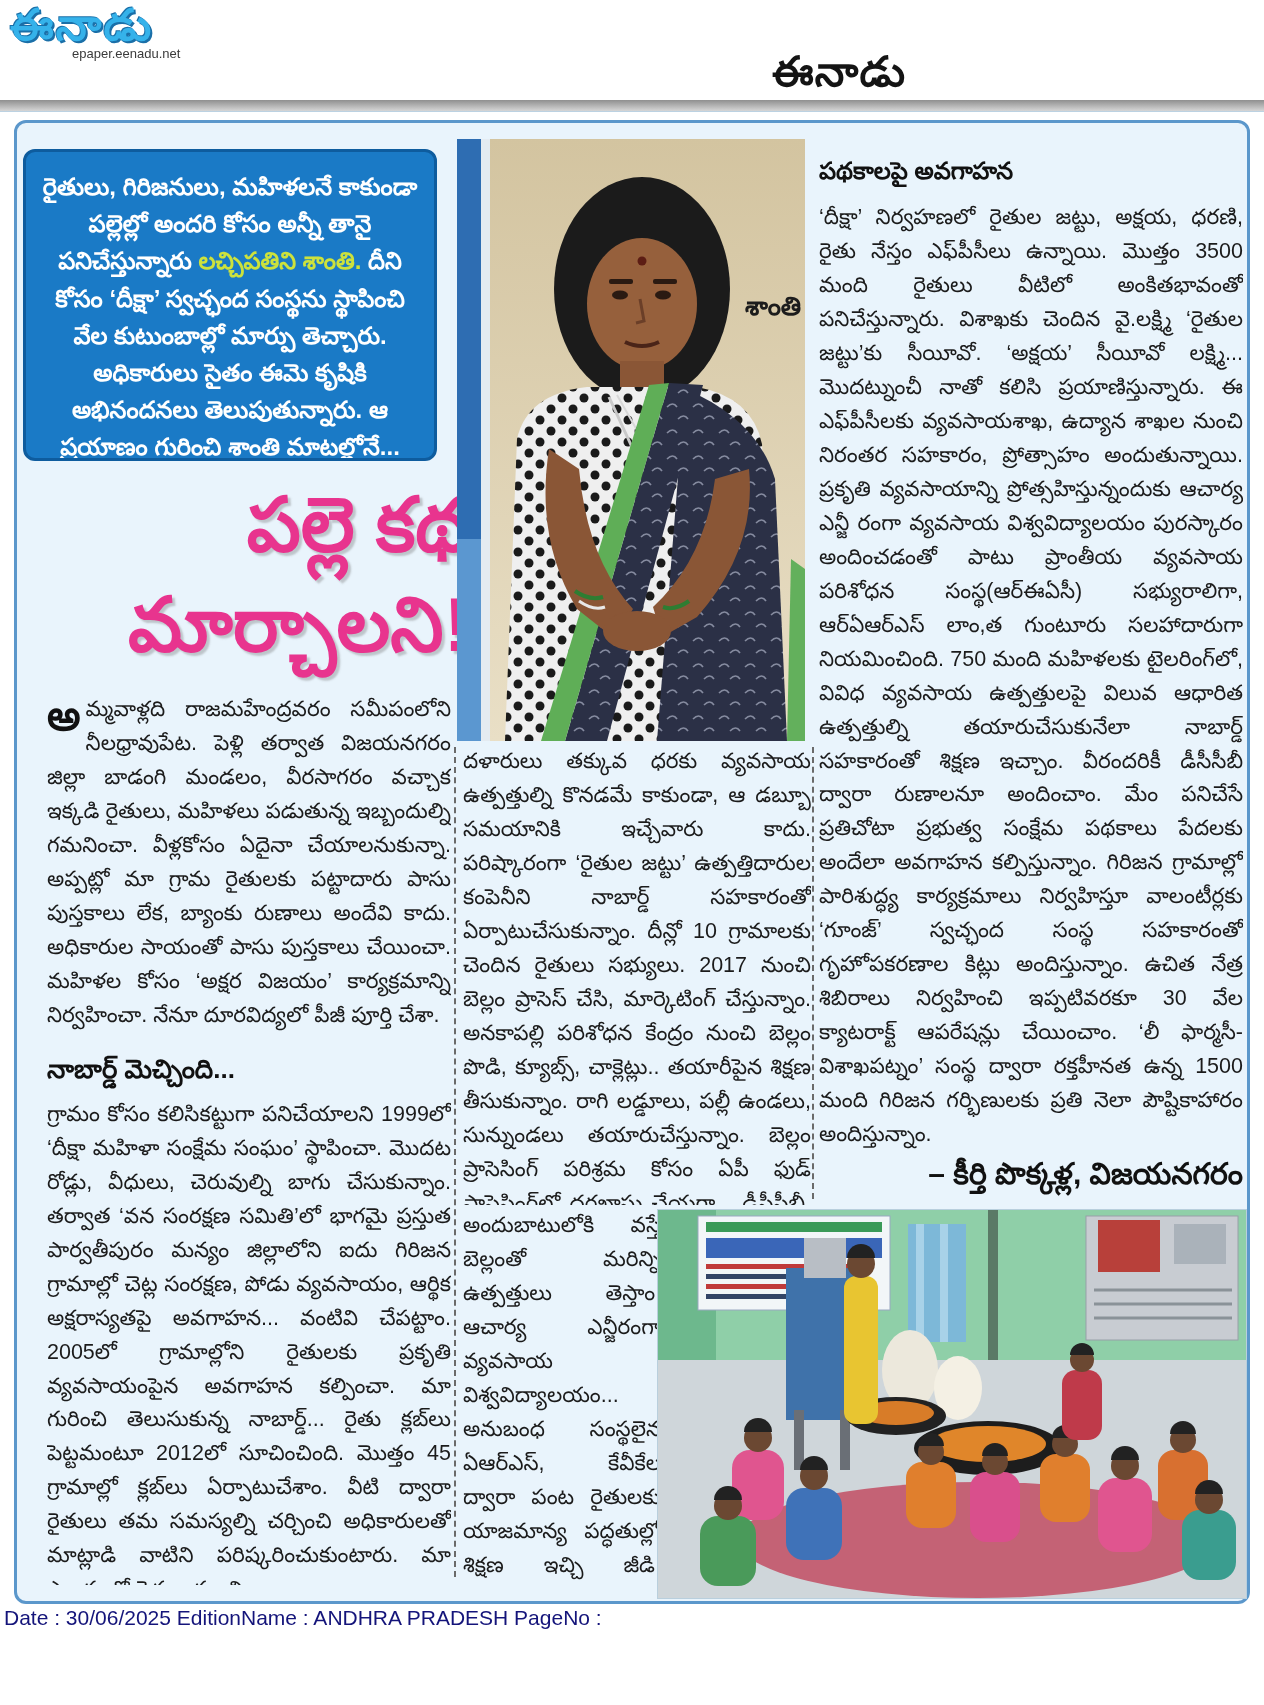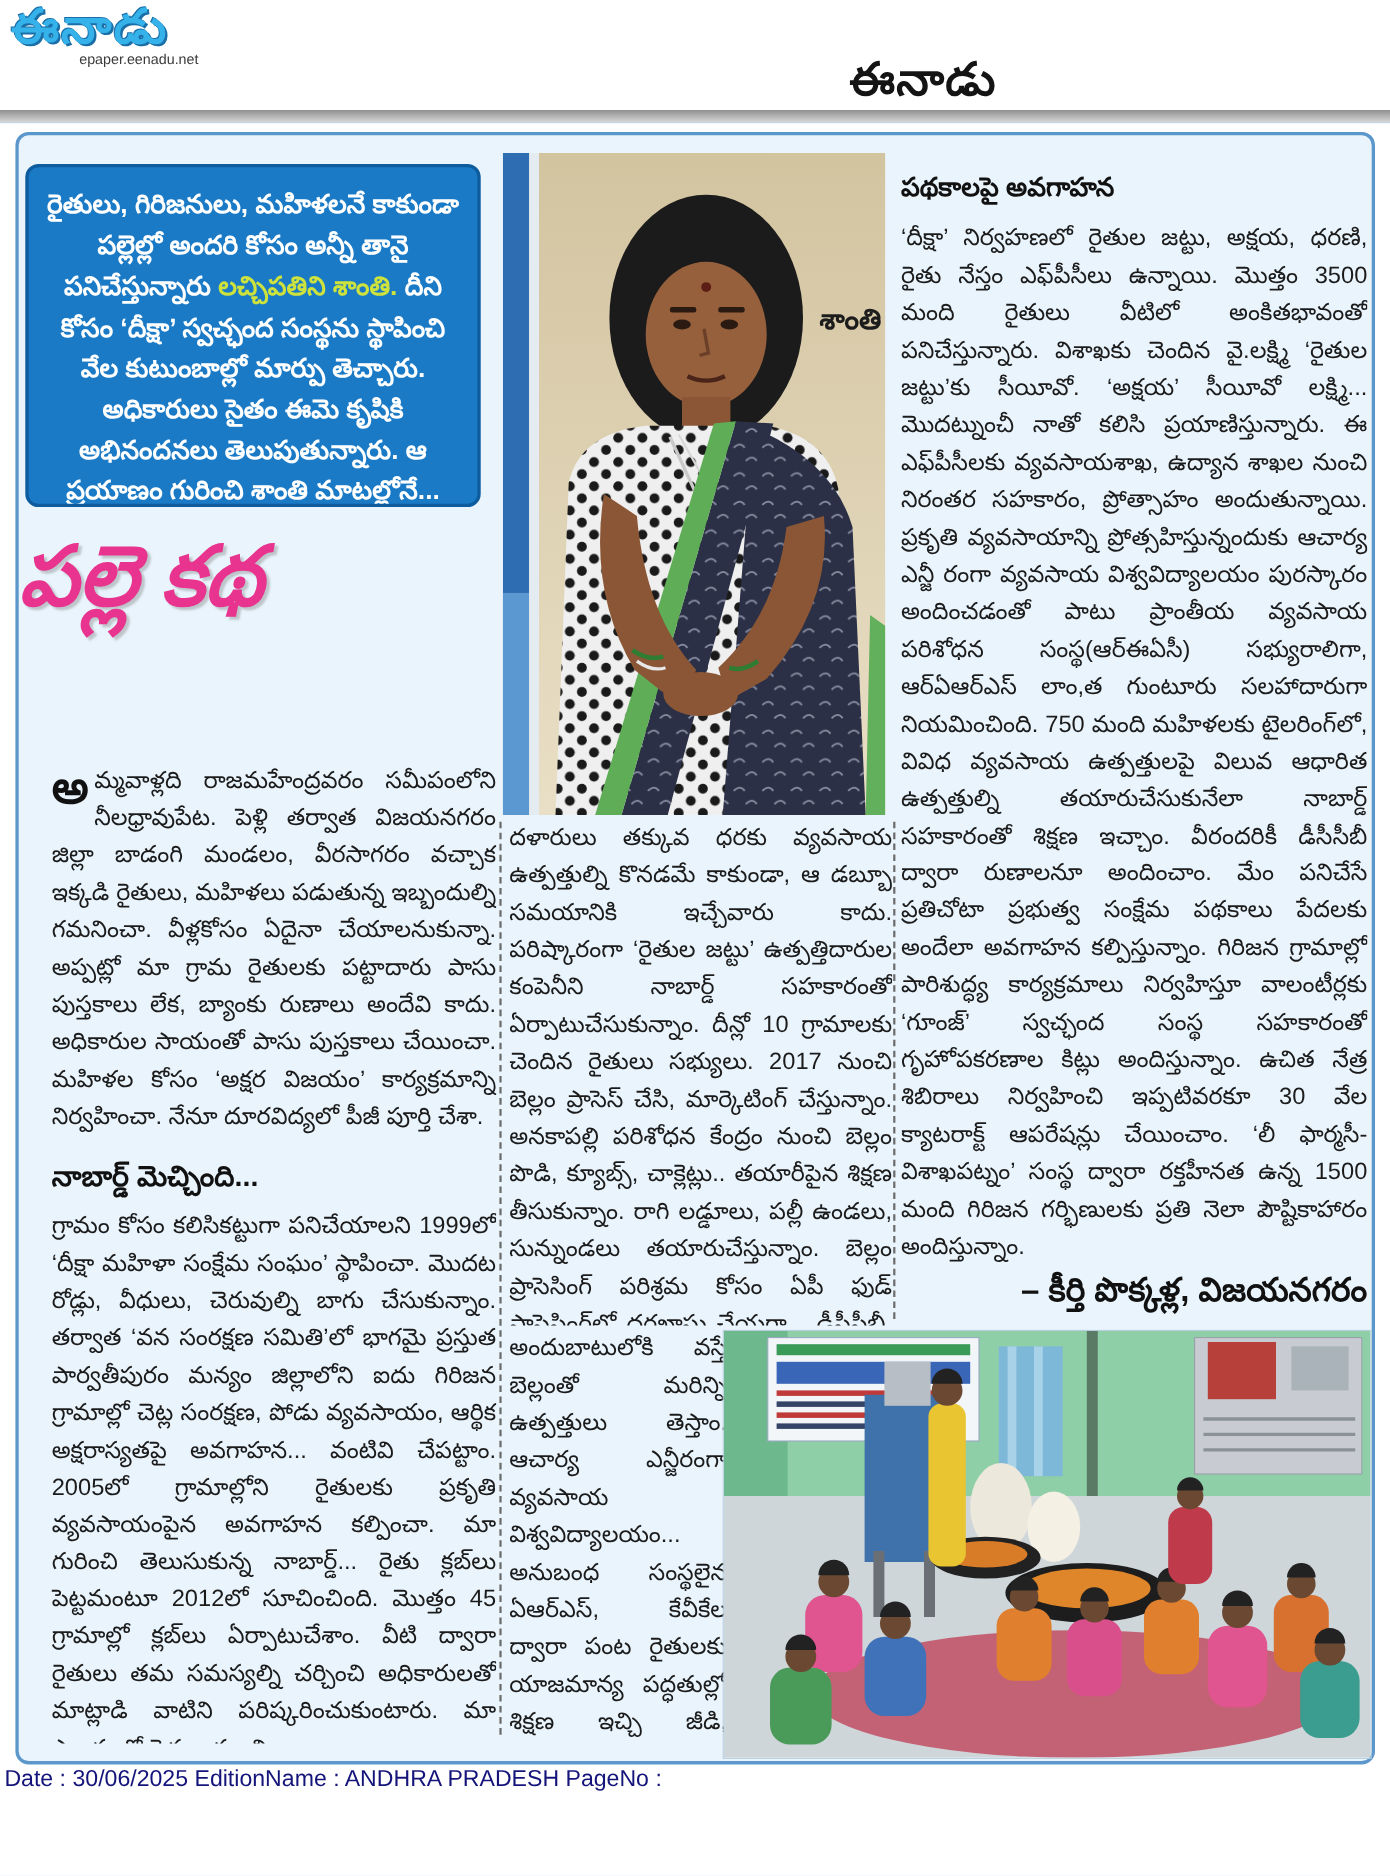--- a/index.html
+++ b/index.html
@@ -20,28 +20,28 @@
         background:#e9f4fc;border:3px solid #5b97cb;border-radius:12px;}
 
   
   .introbox{position:absolute;left:6px;top:26px;width:414px;height:312px;
             background:#1a7ac6;border:3px solid #0e5c9e;border-radius:12px;
             color:#ffffff;font-weight:bold;font-size:24px;line-height:1.55;
             text-align:center;padding:16px 10px;box-sizing:border-box;overflow:hidden;}
   .introbox .hl{color:#cde23c;}
 
   
-  .headline{position:absolute;left:0;top:352px;width:452px;text-align:left;
+  .headline{position:absolute;left:0;top:352px;width:452px;text-align:right;
             font-size:76px;font-weight:bold;color:#e8348e;line-height:1.32;
-            text-shadow:3px 3px 2px rgba(110,110,110,.35);font-style:italic;}
+            text-shadow:3px 3px 2px rgba(110,110,110,.35);}
 
   
   .portrait{position:absolute;left:440px;top:16px;width:348px;height:602px;overflow:hidden;}
   .portrait svg{display:block;}
-  .portrait-caption{position:absolute;left:288px;top:136px;font-size:26px;font-weight:bold;color:#1c1c1c;}
+  .portrait-caption{position:absolute;left:288px;top:152px;font-size:26px;font-weight:bold;color:#1c1c1c;}
 
   
   .right-col{position:absolute;left:802px;top:34px;width:424px;height:1048px;overflow:hidden;}
   .right-col h2{margin:0 0 10px 0;font-size:24px;font-weight:bold;color:#111;}
   .col-text{font-size:21.5px;line-height:1.58;text-align:justify;color:#1b1b1b;}
   .byline{position:absolute;left:802px;top:1034px;width:424px;text-align:right;
           font-weight:bold;font-size:30px;color:#111;}
 
   
   .left-col{position:absolute;left:30px;top:570px;width:404px;height:892px;overflow:hidden;}
@@ -73,20 +73,21 @@
   <div class="graybar"></div>
 
   <div class="clip">
 
     <div class="introbox">
       <span>రైతులు, గిరిజనులు, మహిళలనే కాకుండా పల్లెల్లో అందరి కోసం అన్నీ తానై పనిచేస్తున్నారు </span><span class="hl">లచ్చిపతిని శాంతి.</span><span> దీని కోసం ‘దీక్షా’ స్వచ్ఛంద సంస్థను స్థాపించి వేల కుటుంబాల్లో మార్పు తెచ్చారు. అధికారులు సైతం ఈమె కృషికి అభినందనలు తెలుపుతున్నారు. ఆ ప్రయాణం గురించి శాంతి మాటల్లోనే...</span>
     </div>
 
     <div class="headline">
       <div>పల్లె కథ</div>
+      <div>మార్చాలని!</div>
     </div>
 
     <div class="portrait">
       <svg width="348" height="602" viewBox="0 0 348 602">
         <defs>
           <linearGradient id="wall" x1="0" y1="0" x2="0" y2="1">
             <stop offset="0" stop-color="#d3c4a0"></stop>
               <stop offset="1" stop-color="#e9dfc6"></stop>
           </linearGradient>
           <pattern id="polka" width="22" height="22" patternUnits="userSpaceOnUse">

